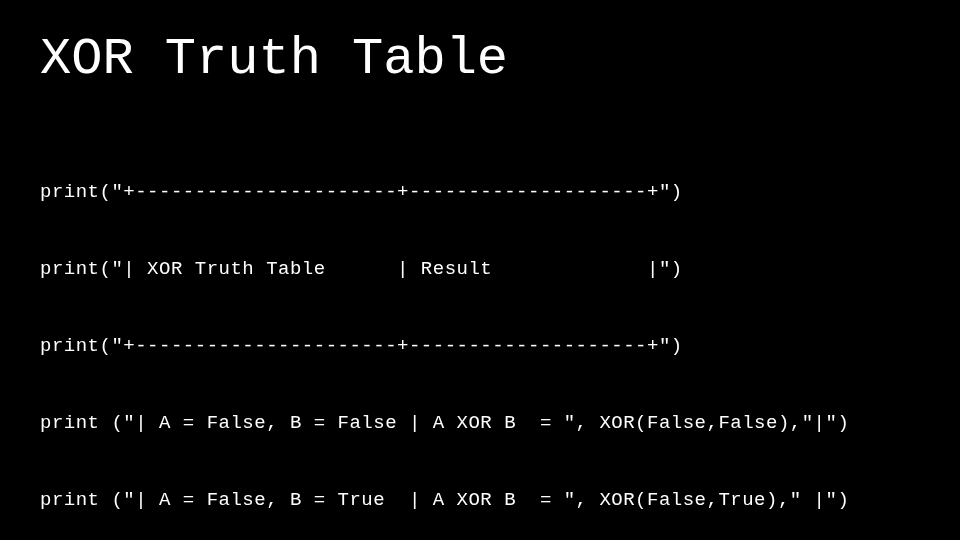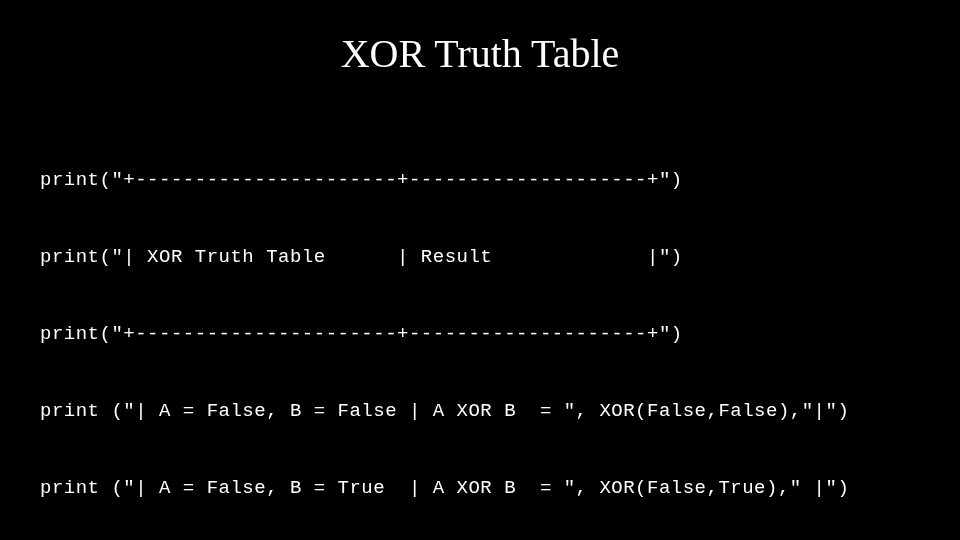--- a/index.html
+++ b/index.html
@@ -11,24 +11,23 @@
     color: #ffffff;
     overflow: hidden;
   }
   .slide {
     width: 960px;
     height: 540px;
     box-sizing: border-box;
     padding: 30px 40px 40px 40px;
   }
   .title {
-    font-family: Liberation Serif, serif;
-    font-size: 40px;
+    font-family: Liberation Mono, monospace;
+    font-size: 52px;
     font-weight: 400;
-    text-align: center;
     margin: 0 0 40px 0;
   }
   .code {
     font-family: "Consolas", "Courier New", monospace;
     font-size: 19px;
     line-height: 1.35;
     white-space: pre;
     letter-spacing: 0.5px;
   }
 </style>

